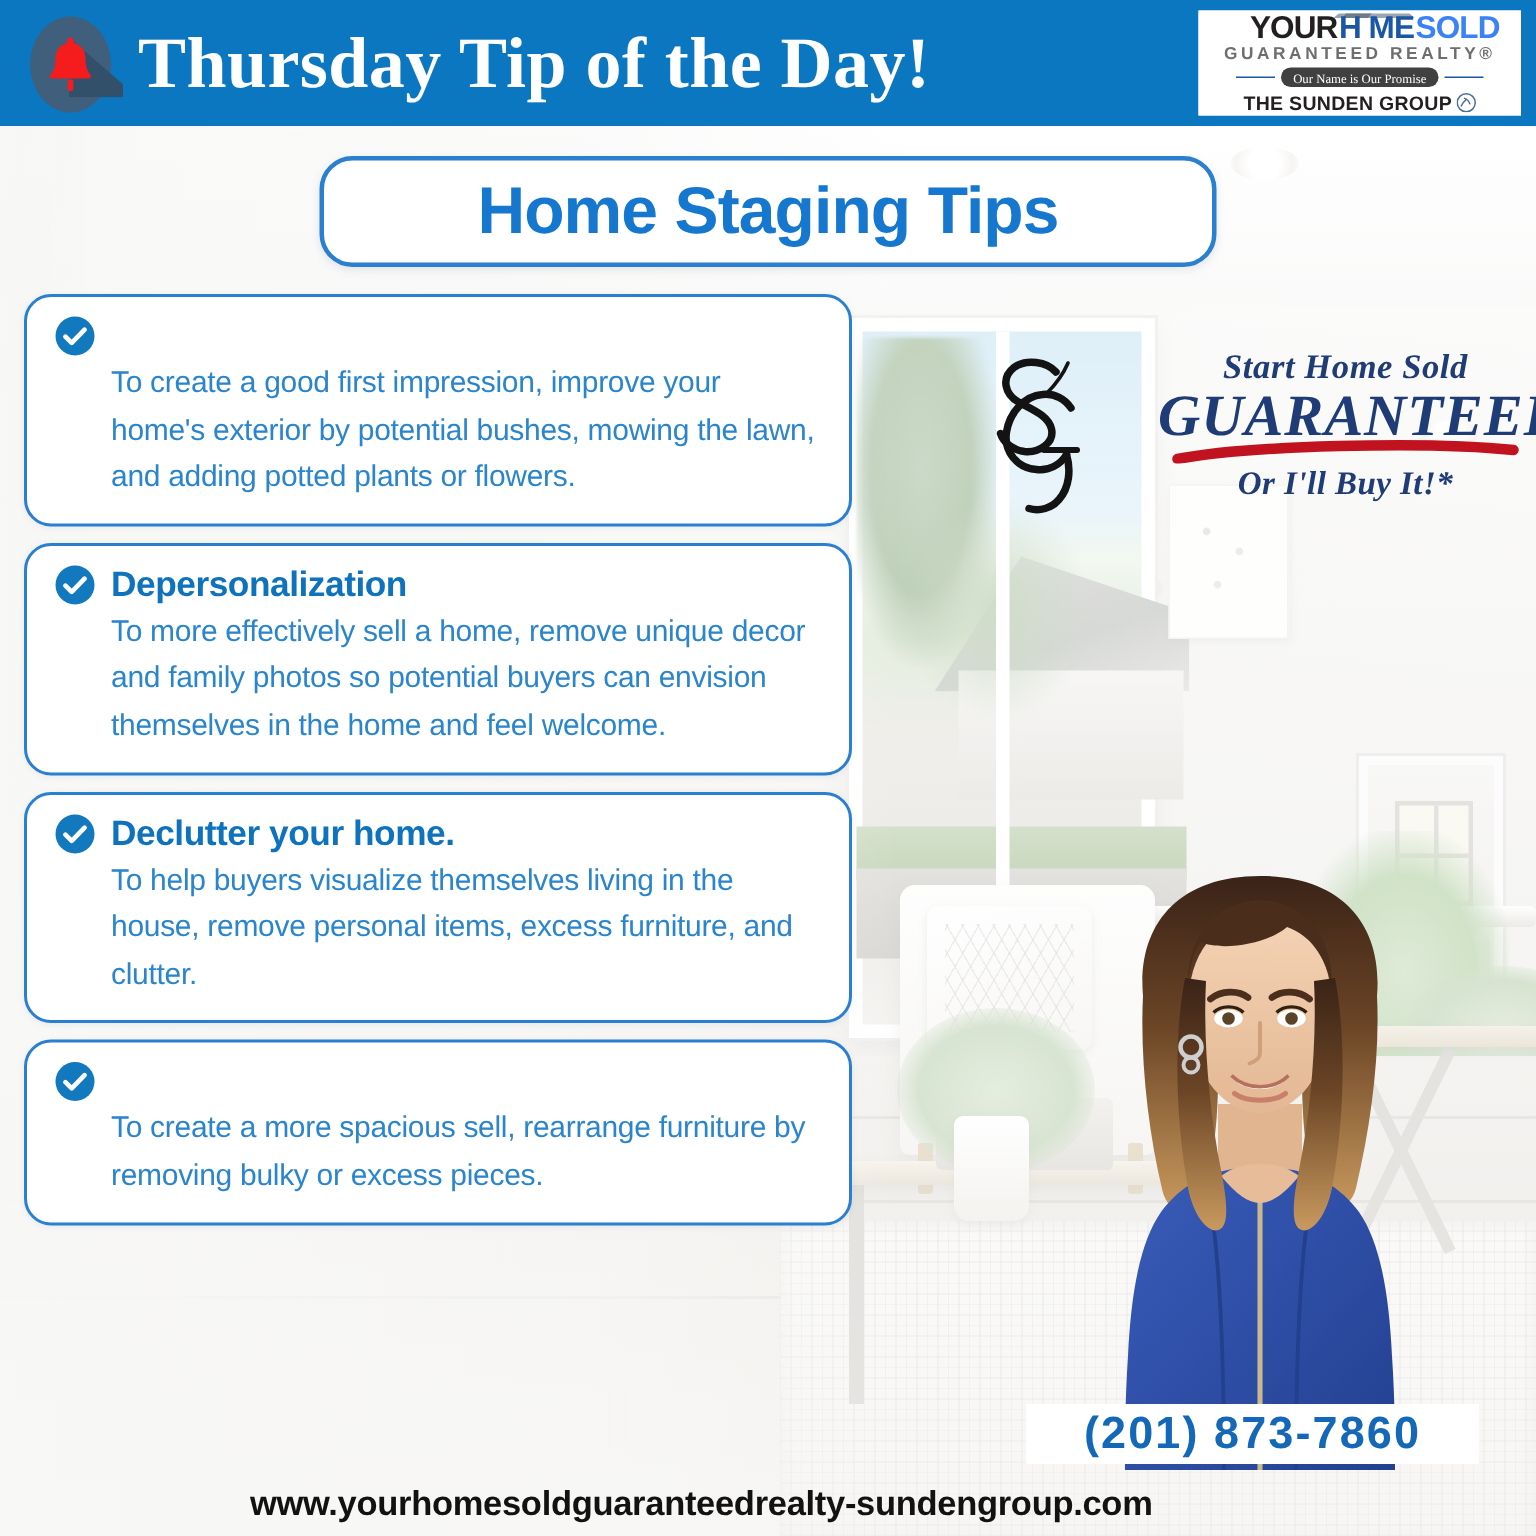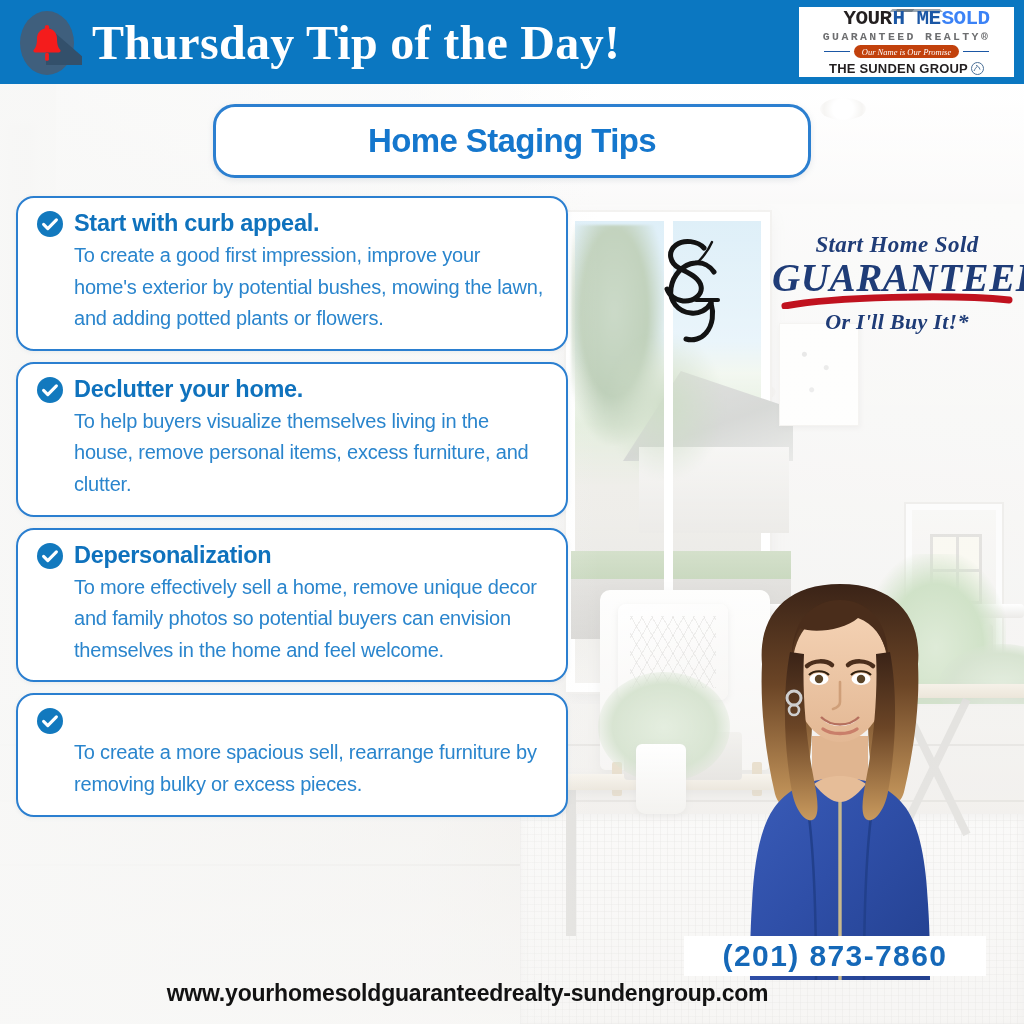--- a/index.html
+++ b/index.html
@@ -280,44 +280,44 @@
   .brand-logo{
     flex:0 0 auto;
     width: 215px; height: 70px; margin-right: 10px;
     background:#ffffff;
     border: 2px solid #ffffff;
     display:flex; flex-direction:column; align-items:center; justify-content:center;
     overflow:hidden;
   }
   .logo-line1{
     display:flex; align-items:center; justify-content:space-between;
-    font-family:Liberation Mono, monospace;
+    font-family:Liberation Sans, sans-serif;
     font-weight:700; font-size:21px; letter-spacing:-.6px; line-height:1;
     position:relative;
     margin-left:20px;
   }
   .logo-your{ color:#231f20; }
   .logo-home{ color:#1b57a5; position:relative; padding: 0 1px; }
   .logo-sold{ color:#3b82f6; }
   .logo-roof{
     position:absolute; left:50%; top:-12px; transform:translateX(-50%);
     width:62px; height:16px;
   }
   .logo-line2{
     color:#6d6e70; font-size:11.5px; letter-spacing:2.4px; font-weight:600;
-    margin-top:2px; line-height:1;font-family:Liberation Mono, monospace;
+    margin-top:2px; line-height:1;
   }
   .logo-line3{
     margin-top:3px; display:flex; align-items:center; gap:4px; width:100%;
     justify-content:center;
   }
   .logo-rule{ height:1px; background:#1b57a5; width:26px; }
   .logo-promise{
-    background:#c2410c; color:#ffffff; border-radius:9px;
-    font-size:8.5px; font-style:italic; padding:1.5px 8px; white-space:nowrap;
+    background:#404040; color:#ffffff; border-radius:9px;
+    font-size:8.5px; padding:1.5px 8px; white-space:nowrap;
     font-family:"Liberation Serif", serif;
   }
   .logo-line4{
     color:#231f20; font-weight:700; font-size:13px; letter-spacing:.2px;
     margin-top:3px; display:flex; align-items:center; gap:3px;
   }
 
   
   .title-pill{
     position:absolute; left:213px; top:104px; width:598px; height:74px;
@@ -325,21 +325,21 @@
     border:3px solid #2b7fd0;
     border-radius:22px;
     display:flex; align-items:center; justify-content:center;
     z-index: 25;
     box-shadow: 0 2px 6px rgba(120,140,160,.18);
   }
   .title-pill-text{
     color:#1577cd;
     font-family:"Liberation Sans", sans-serif;
     font-weight:700;
-    font-size:33px;
+    font-size:44px;
     letter-spacing:-.6px;
     white-space:nowrap;
   }
 
   
   .cards{
     position:absolute; left:16px; top:196px; width:552px;
     z-index:22;
   }
   .card{
@@ -417,21 +417,21 @@
     font-family:"Liberation Sans", sans-serif;
     font-weight:700;
     font-size:30px;
     letter-spacing:1.4px;
     white-space:nowrap;
   }
 
   
   .footer{
     position:absolute; left:0; bottom:0; width:935px; height:44px;
-    display:flex; justify-content:center;
+    display:flex; align-items:center; justify-content:center;
     z-index:27;
   }
   .footer-text{
     color:#121212;
     font-family:"Liberation Sans", sans-serif;
     font-weight:700;
     font-size:23px;
     letter-spacing:-.2px;
     white-space:nowrap;
   }
@@ -557,45 +557,44 @@
   </div>
 
   <div class="cards">
 
     <div class="card">
       <div class="card-head">
         <svg class="check-icon" viewBox="0 0 28 28">
           <circle cx="14" cy="14" r="13" fill="#1279be"></circle>
           <path d="M7.6 14.4l4.2 4.2 8.6-8.8" fill="none" stroke="#ffffff" stroke-width="3.1" stroke-linecap="round" stroke-linejoin="round"></path>
         </svg>
-        <div class="card-title">Start with curb appeal.</div>
       </div>
       <div class="card-body">To create a good first impression, improve your home's exterior by potential bushes, mowing the lawn, and adding potted plants or flowers.</div>
+    </div>
+
+    <div class="card">
+      <div class="card-head">
+        <svg class="check-icon" viewBox="0 0 28 28">
+          <circle cx="14" cy="14" r="13" fill="#1279be"></circle>
+          <path d="M7.6 14.4l4.2 4.2 8.6-8.8" fill="none" stroke="#ffffff" stroke-width="3.1" stroke-linecap="round" stroke-linejoin="round"></path>
+        </svg>
+        <div class="card-title">Depersonalization</div>
+      </div>
+      <div class="card-body">To more effectively sell a home, remove unique decor and family photos so potential buyers can envision themselves in the home and feel welcome.</div>
     </div>
 
     <div class="card">
       <div class="card-head">
         <svg class="check-icon" viewBox="0 0 28 28">
           <circle cx="14" cy="14" r="13" fill="#1279be"></circle>
           <path d="M7.6 14.4l4.2 4.2 8.6-8.8" fill="none" stroke="#ffffff" stroke-width="3.1" stroke-linecap="round" stroke-linejoin="round"></path>
         </svg>
         <div class="card-title">Declutter your home.</div>
       </div>
       <div class="card-body">To help buyers visualize themselves living in the house, remove personal items, excess furniture, and clutter.</div>
-    </div>
-
-    <div class="card">
-      <div class="card-head">
-        <svg class="check-icon" viewBox="0 0 28 28">
-          <circle cx="14" cy="14" r="13" fill="#1279be"></circle>
-          <path d="M7.6 14.4l4.2 4.2 8.6-8.8" fill="none" stroke="#ffffff" stroke-width="3.1" stroke-linecap="round" stroke-linejoin="round"></path>
-        </svg>
-        <div class="card-title">Depersonalization</div>
-      </div>
-      <div class="card-body">To more effectively sell a home, remove unique decor and family photos so potential buyers can envision themselves in the home and feel welcome.</div>
     </div>
 
     <div class="card">
       <div class="card-head">
         <svg class="check-icon" viewBox="0 0 28 28">
           <circle cx="14" cy="14" r="13" fill="#1279be"></circle>
           <path d="M7.6 14.4l4.2 4.2 8.6-8.8" fill="none" stroke="#ffffff" stroke-width="3.1" stroke-linecap="round" stroke-linejoin="round"></path>
         </svg>
       </div>
       <div class="card-body">To create a more spacious sell, rearrange furniture by removing bulky or excess pieces.</div>

